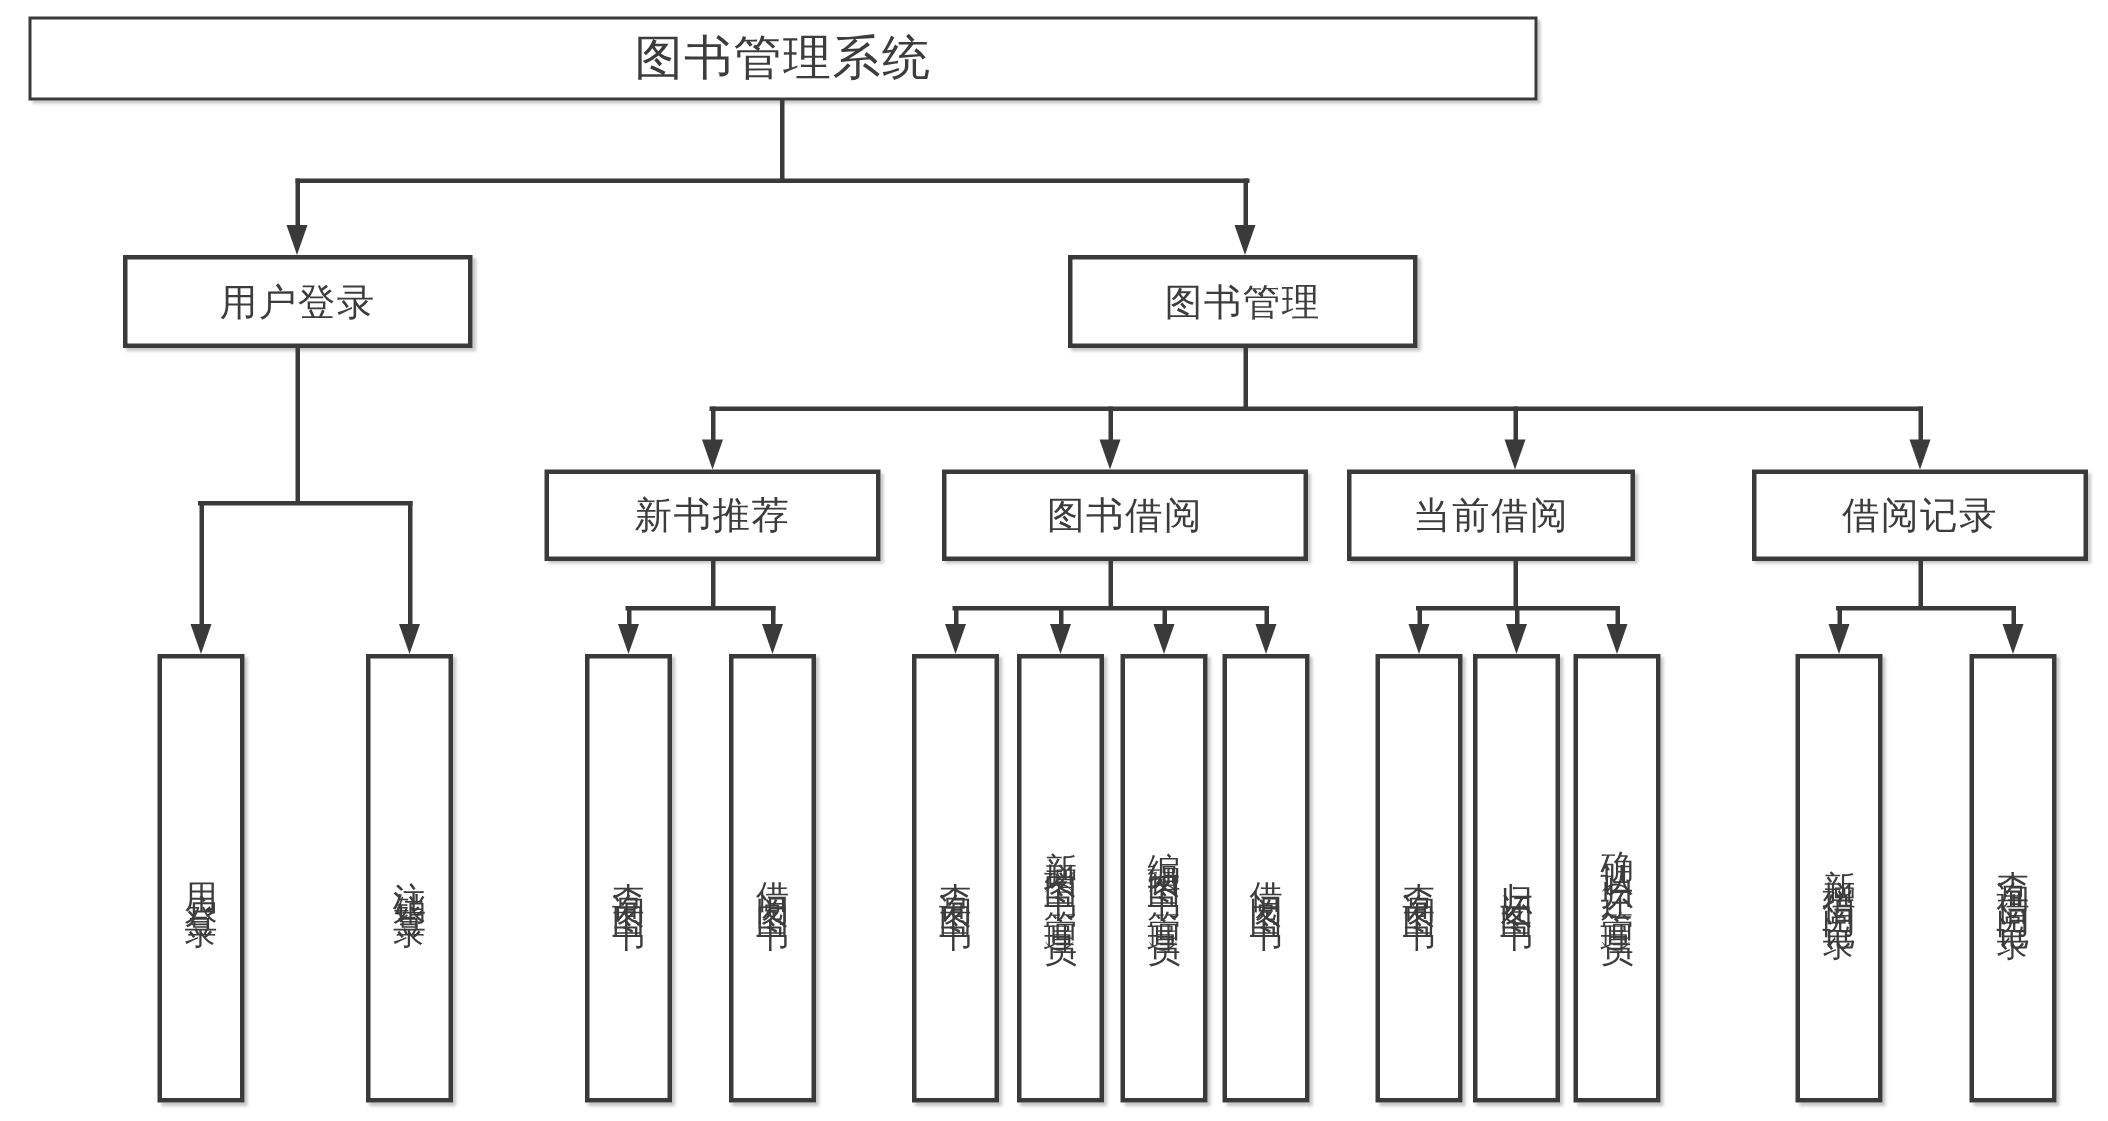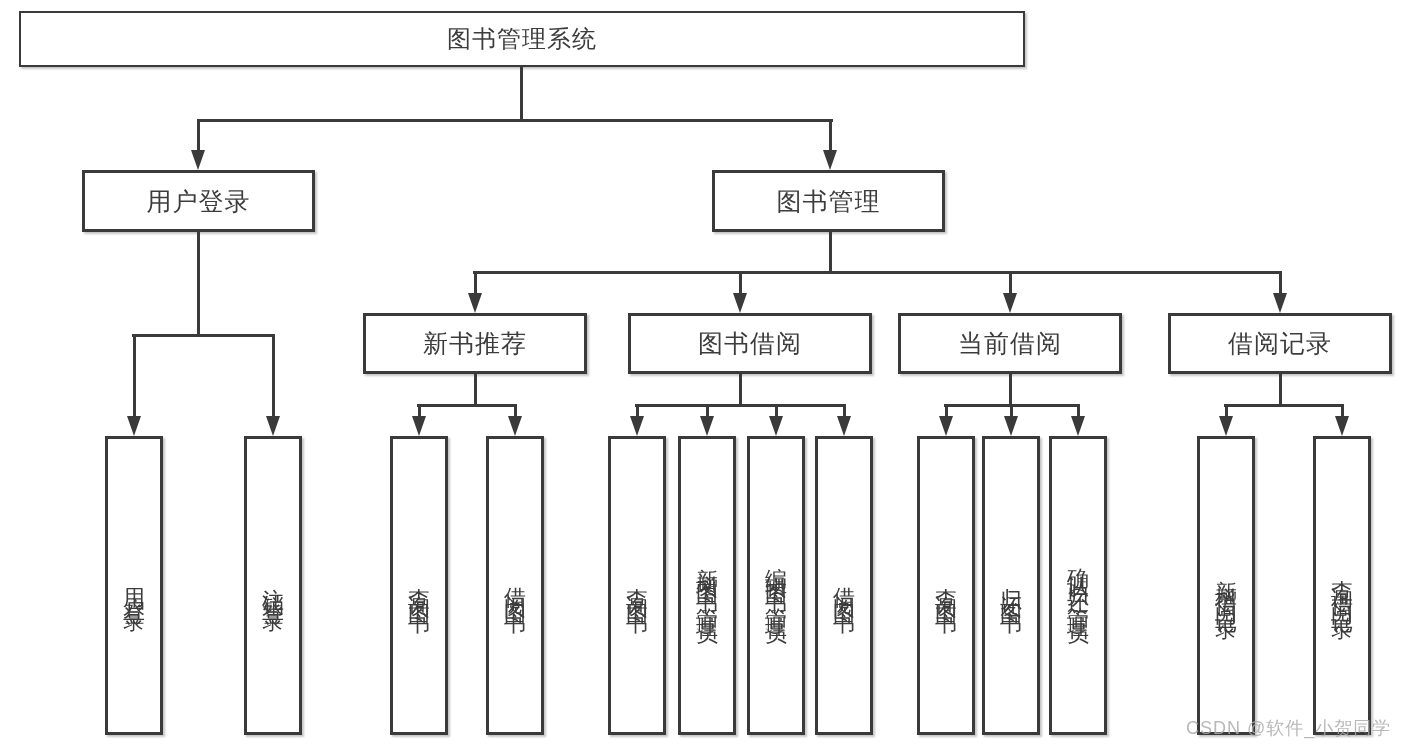--- a/index.html
+++ b/index.html
@@ -13,21 +13,21 @@
   .box{
     position:absolute;
     box-sizing:border-box;
     background:#ffffff;
     border:3px solid #3a3a3a;
     display:flex;align-items:center;justify-content:center;
     color:#3c3c3c;
     box-shadow:2px 2px 2px rgba(90,90,90,0.35);
   }
   .hlabel{font-size:25px;letter-spacing:1px;}
-  .root{border-width:2px;font-size:24px;}
+  .root{border-width:2px;font-size:32px;}
   .leaf{
     writing-mode:vertical-rl;
     font-size:22px;
     letter-spacing:8px;
     line-height:1;
   }
   .vl,.hl{position:absolute;background:#3a3a3a;}
   .vl{width:3px;}
   .hl{height:3px;}
   .ar{
@@ -51,21 +51,21 @@
 
 <div class="canvas">
 
   <div class="box root hlabel" style="left:19px;top:11px;width:1006px;height:56px">图书管理系统</div>
 
   <div class="box hlabel" style="left:82px;top:170px;width:233px;height:62px">用户登录</div>
   <div class="box hlabel" style="left:712px;top:170px;width:233px;height:62px">图书管理</div>
 
   <div class="box hlabel" style="left:363px;top:313px;width:224px;height:61px">新书推荐</div>
   <div class="box hlabel" style="left:628px;top:313px;width:244px;height:61px">图书借阅</div>
-  <div class="box hlabel" style="left:898px;top:313px;width:224px;height:61px">当前借阅</div>
+  <div class="box hlabel" style="left:898px;top:313px;width:192px;height:61px">当前借阅</div>
   <div class="box hlabel" style="left:1168px;top:313px;width:224px;height:61px">借阅记录</div>
 
   <div class="box leaf" style="left:105px;top:436px;width:58px;height:299px">用户登录</div>
   <div class="box leaf" style="left:244px;top:436px;width:58px;height:299px">注销登录</div>
 
   <div class="box leaf" style="left:390px;top:436px;width:58px;height:299px">查询图书</div>
   <div class="box leaf" style="left:486px;top:436px;width:58px;height:299px">借阅图书</div>
 
   <div class="box leaf" style="left:608px;top:436px;width:58px;height:299px">查询图书</div>
   <div class="box leaf" style="left:678px;top:436px;width:58px;height:299px">新增图书（管理员）</div>
@@ -131,15 +131,14 @@
   <div class="ar" style="left:1004px;top:416px"></div>
   <div class="ar" style="left:1071px;top:416px"></div>
 
   <div class="vl" style="left:1279px;top:373px;height:33px"></div>
   <div class="hl" style="left:1224px;top:404px;width:120px"></div>
   <div class="vl" style="left:1225px;top:404px;height:14px"></div>
   <div class="vl" style="left:1341px;top:404px;height:14px"></div>
   <div class="ar" style="left:1219px;top:416px"></div>
   <div class="ar" style="left:1335px;top:416px"></div>
 
-  <div class="watermark">CSDN @软件_小贺同学</div>
 
 </div>
 
 </body></html>

